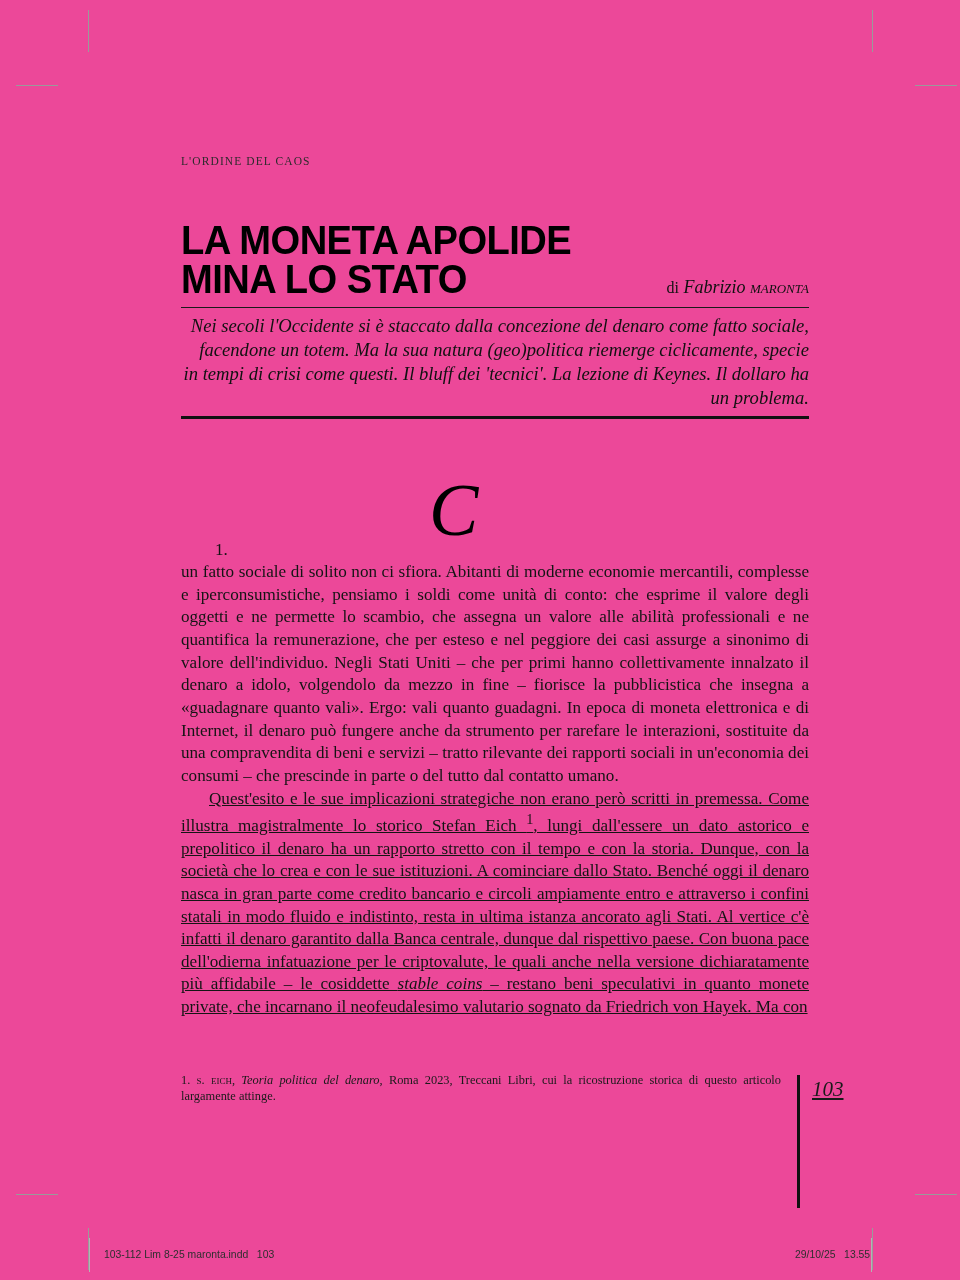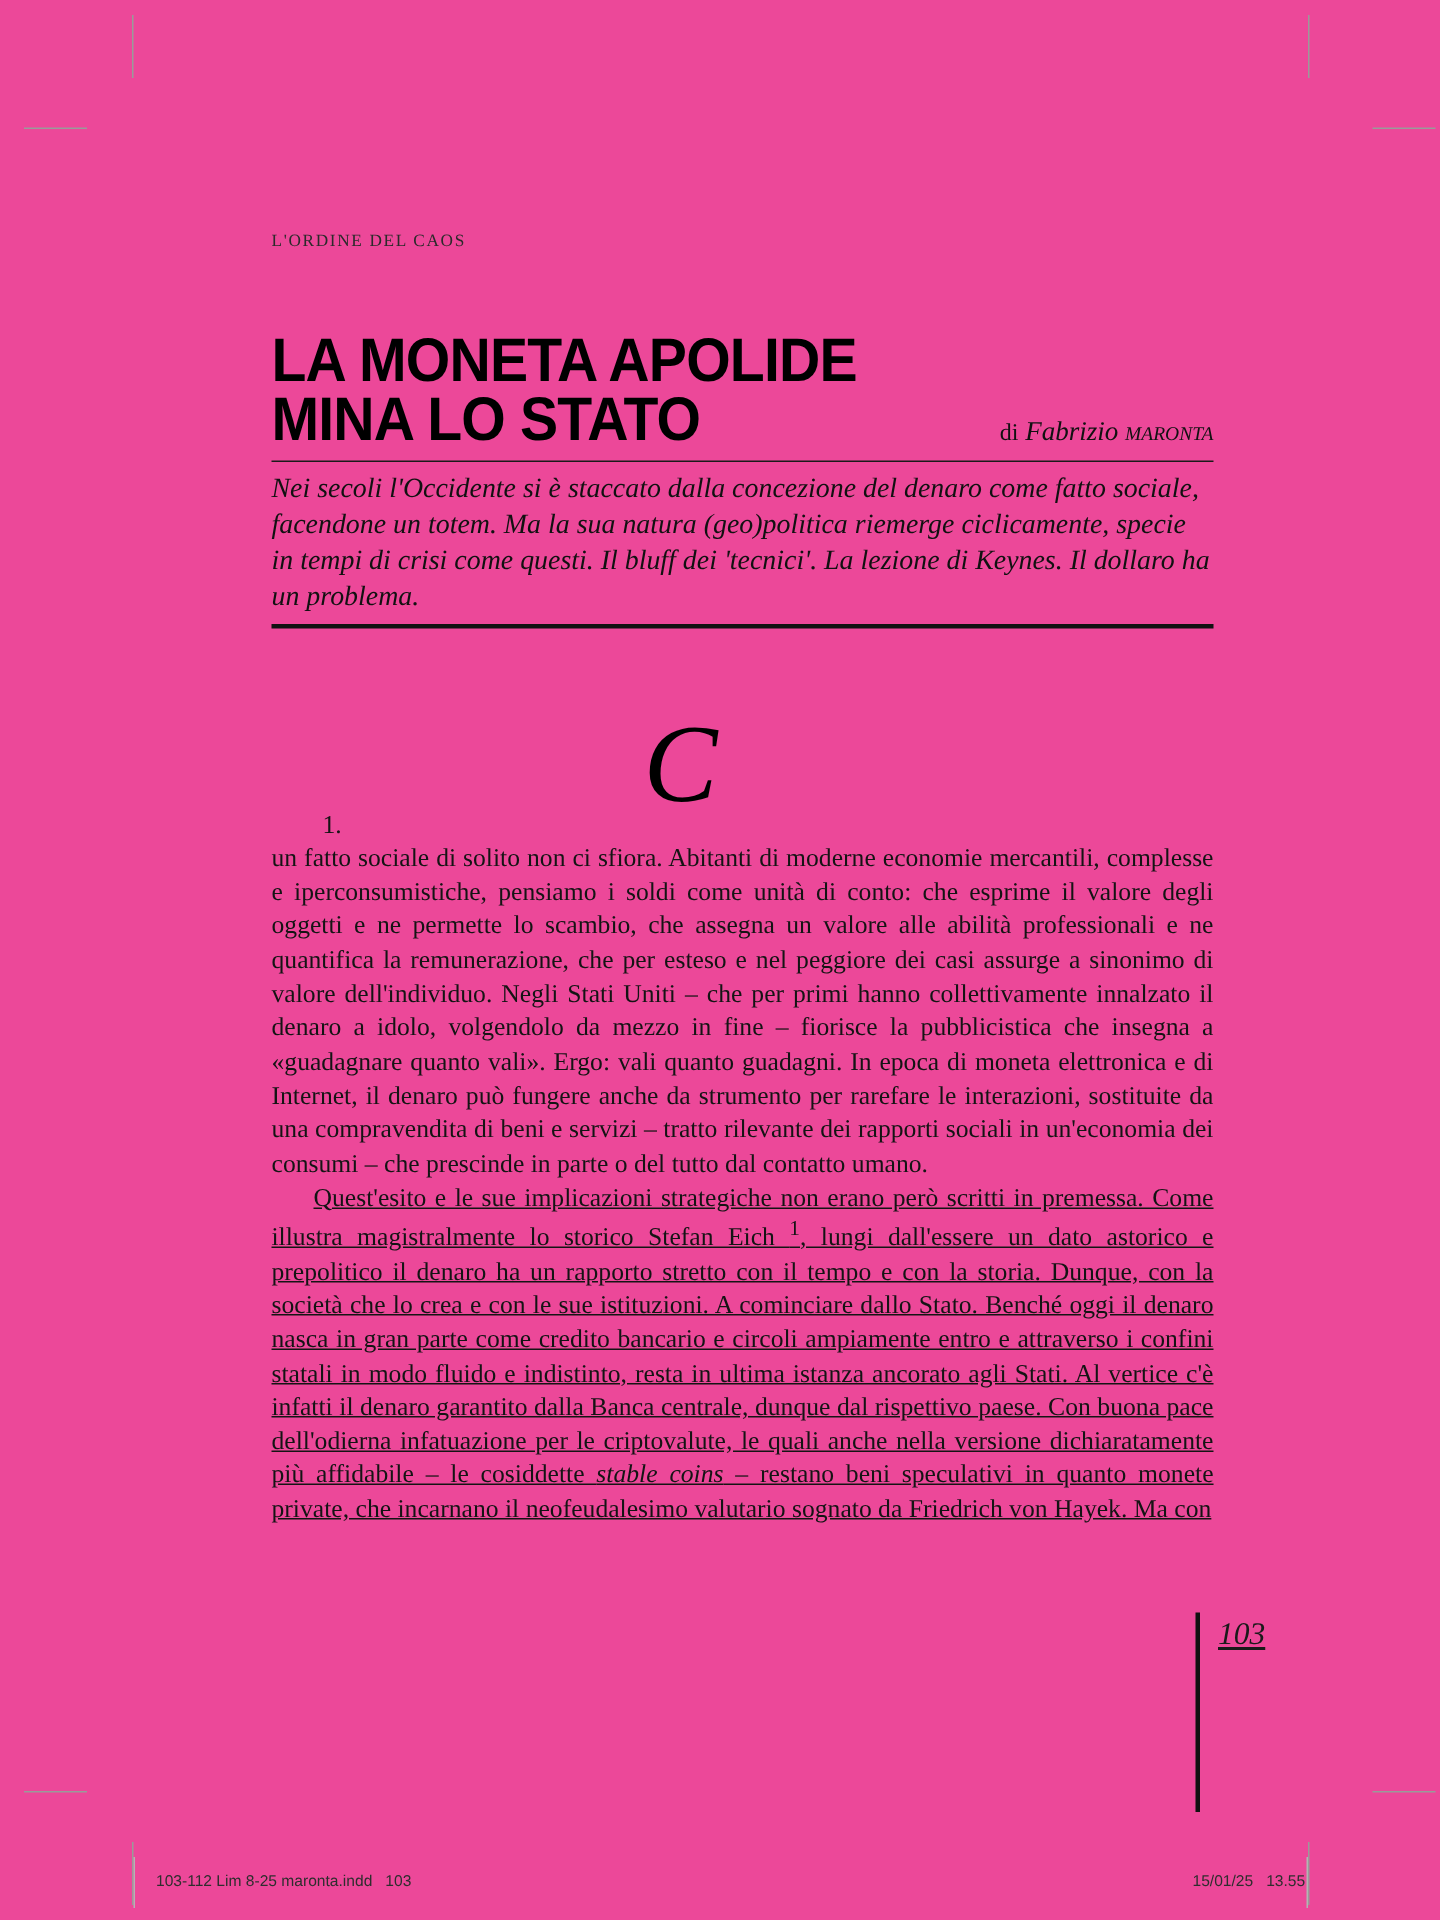--- a/index.html
+++ b/index.html
@@ -98,21 +98,21 @@
     border-top: 3px solid #111111;
     margin: 6px 0 0 0;
   }
 
   .abstract {
     font-size: 18.6px;
     font-style: italic;
     line-height: 1.30;
     color: #111111;
     margin: 4px 0 4px 0;
-    text-align: left;
+    text-align: right;
   }
 
   
   .body-block {
     margin-top: 86px;
     font-size: 17.1px;
     line-height: 1.325;
     text-align: justify;
     color: #141414;
     position: relative;
@@ -251,22 +251,23 @@
         <span class="dropcap">C</span>
       </div>
 
       <p class="para cont"><span> un fatto sociale di solito non ci sfiora. Abitanti di moderne economie mercantili, complesse e iperconsumistiche, pensiamo i soldi come unità di conto: che esprime il valore degli oggetti e ne permette lo scambio, che assegna un valore alle abilità professionali e ne quantifica la remunerazione, che per esteso e nel peggiore dei casi assurge a sinonimo di valore dell'individuo. Negli Stati Uniti – che per primi hanno collettivamente innalzato il denaro a idolo, volgendolo da mezzo in fine – fiorisce la pubblicistica che insegna a «guadagnare quanto vali». Ergo: vali quanto guadagni. In epoca di moneta elettronica e di Internet, il denaro può fungere anche da strumento per rarefare le interazioni, sostituite da una compravendita di beni e servizi – tratto rilevante dei rapporti sociali in un'economia dei consumi – che prescinde in parte o del tutto dal contatto umano.</span></p>
 
       <p class="para"><span>Quest'esito e le sue implicazioni strategiche non erano però scritti in premessa. Come illustra magistralmente lo storico Stefan Eich </span><sup>1</sup><span>, lungi dall'essere un dato astorico e prepolitico il denaro ha un rapporto stretto con il tempo e con la storia. Dunque, con la società che lo crea e con le sue istituzioni. A cominciare dallo Stato. Benché oggi il denaro nasca in gran parte come credito bancario e circoli ampiamente entro e attraverso i confini statali in modo fluido e indistinto, resta in ultima istanza ancorato agli Stati. Al vertice c'è infatti il denaro garantito dalla Banca centrale, dunque dal rispettivo paese. Con buona pace dell'odierna infatuazione per le criptovalute, le quali anche nella versione dichiaratamente più affidabile – le cosiddette </span><span class="ital">stable coins</span><span> – restano beni speculativi in quanto monete private, che incarnano il neofeudalesimo valutario sognato da Friedrich von Hayek. Ma con</span></p>
 
     </div>
   </div>
 
+  <div class="footnote"><span>1.</span> <span class="sc">S. Eich</span>, <span class="ital">Teoria politica del denaro</span><span>, Roma 2023, Treccani Libri, cui la ricostruzione storica di questo articolo largamente attinge.</span></div>
 
   <div class="folio-rule"></div>
   <div class="folio">103</div>
 
   <div class="prod-rule left"></div>
   <div class="prod-rule right"></div>
   <div class="prod-left">103-112 Lim 8-25 maronta.indd   103</div>
-  <div class="prod-right">15/01/25   13.55</div>
+  <div class="prod-right">29/10/25   13.55</div>
 
 </div>
 
 </body></html>

